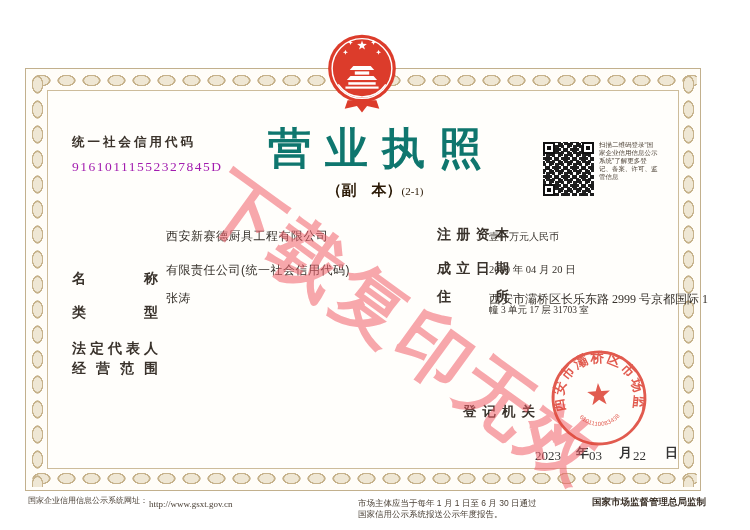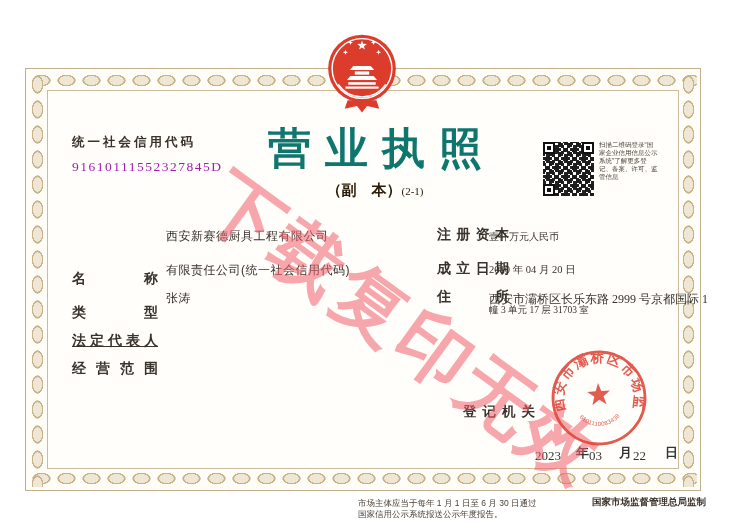--- a/index.html
+++ b/index.html
@@ -124,21 +124,21 @@
     <span class="finder bl"></span>
   </div>
   <div class="qr-caption">扫描二维码登录“国家企业信用信息公示系统”了解更多登记、备案、许可、监管信息</div>
 
   <div class="lbl lbl-l" style="top:226px;">名称</div>
   <div class="val val-l" style="top:228px;text-align:right;">西安新赛德厨具工程有限公司</div>
 
   <div class="lbl lbl-l" style="top:260px;">类型</div>
   <div class="val val-l" style="top:262px;">有限责任公司(统一社会信用代码)</div>
 
-  <div class="lbl lbl-l" style="top:288px;text-decoration:underline;">法定代表人</div>
+  <div class="lbl lbl-l" style="top:296px;">法定代表人</div>
   <div class="val val-l" style="top:290px;">张涛</div>
 
   <div class="lbl lbl-l" style="top:316px;">经营范围</div>
 
   <div class="lbl lbl-r" style="top:226px;">注册资本</div>
   <div class="val val-r" style="top:230px;">壹仟万元人民币</div>
 
   <div class="lbl lbl-r" style="top:260px;">成立日期</div>
   <div class="val val-r" style="top:263px;font-size:10.5px;">2010 年 04 月 20 日</div>
 
@@ -166,19 +166,22 @@
     <text font-size="13.5" fill="#de4538" font-weight="bold" textLength="198" lengthAdjust="spacing">
       <textPath href="#sealArc">西安市灞桥区市场监督管理局</textPath>
     </text>
     <text font-size="6" fill="#de4538" textLength="46" lengthAdjust="spacing">
       <textPath href="#sealNum">6101110083438</textPath>
     </text>
   </svg>
 
   <div class="watermark">下载复印无效</div>
 
+  <div class="f-left">
+    <span>国家企业信用信息公示系统网址：</span><span class="url">http://www.gsxt.gov.cn</span>
+  </div>
   <div class="f-mid">
     <div>市场主体应当于每年 1 月 1 日至 6 月 30 日通过</div>
     <div>国家信用公示系统报送公示年度报告。</div>
   </div>
   <div class="f-right">国家市场监督管理总局监制</div>
 
 </div>
 
 </body></html>

